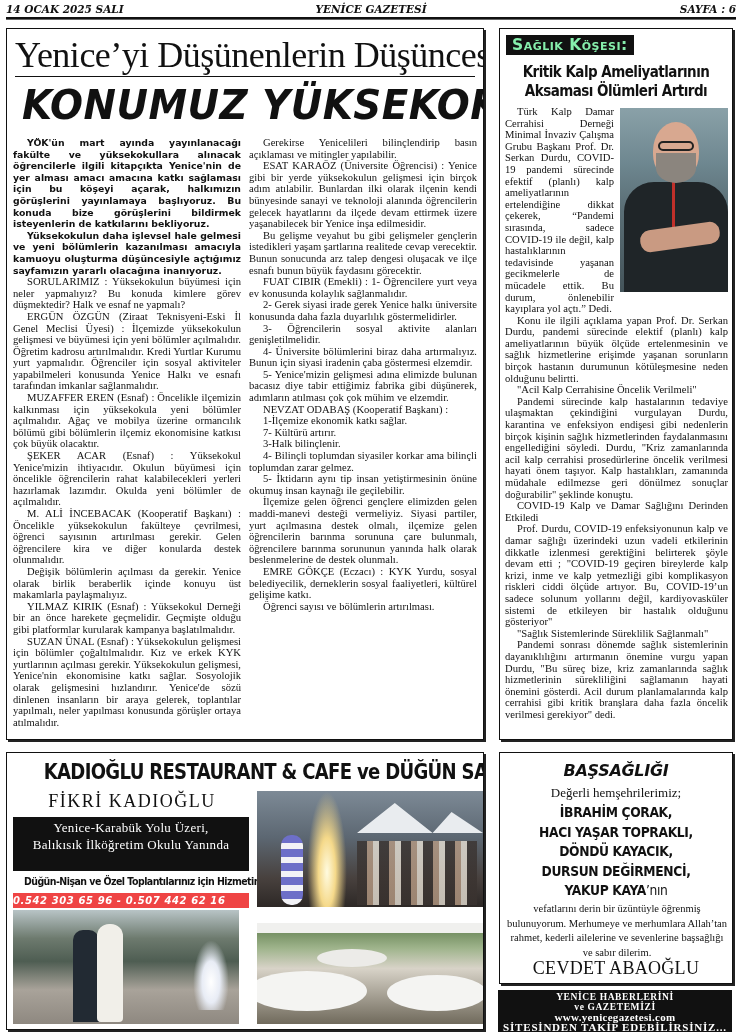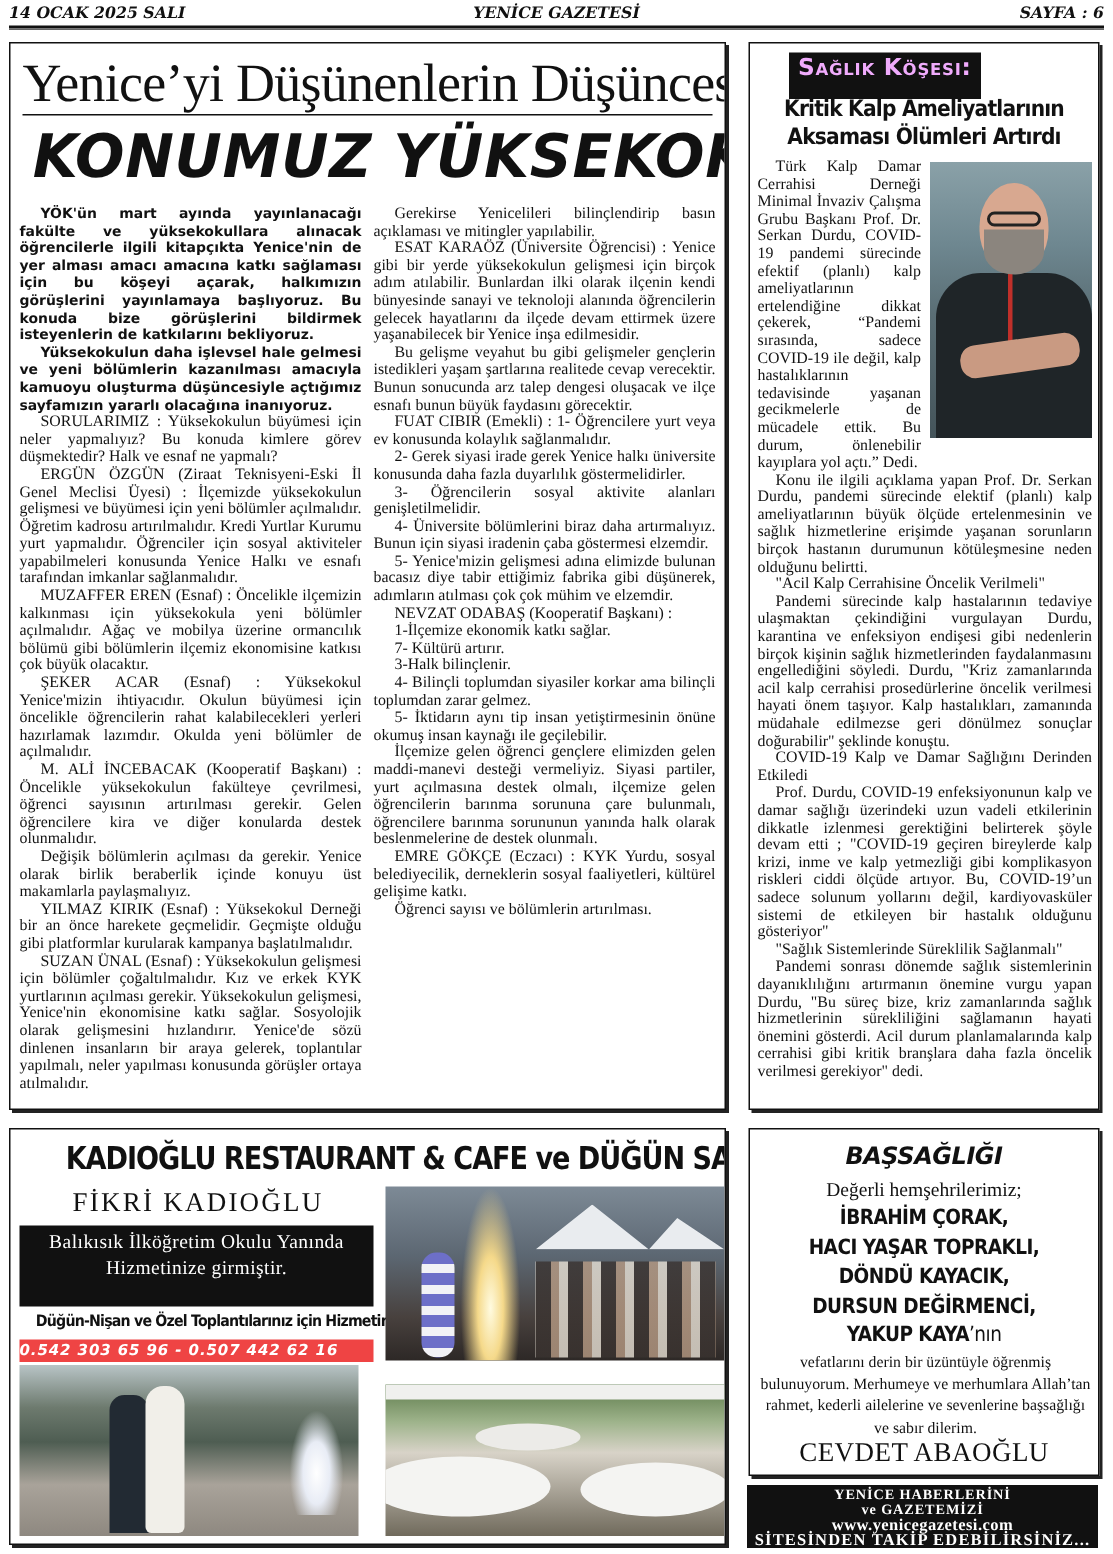--- a/index.html
+++ b/index.html
@@ -17,21 +17,21 @@
   
   #left-box { left: 6px; top: 28px; width: 478px; height: 712px; }
   .art-title { position: absolute; left: 8px; top: 6px; width: 460px; font-family: "Liberation Serif", serif; font-size: 36px; letter-spacing: -0.5px; line-height: 40px; white-space: nowrap; border-bottom: 1.5px solid #111; padding-bottom: 1px; text-align: center; }
   .art-headline { position: absolute; left: 8px; top: 54px; width: 460px; font-family: "DejaVu Sans", sans-serif; font-weight: bold; font-style: italic; font-size: 40px; line-height: 44px; letter-spacing: 0.5px; text-align: center; white-space: nowrap; transform: scaleX(0.97); }
   .cols { position: absolute; left: 6px; top: 108px; width: 464px; height: 600px; column-count: 2; column-gap: 8px; column-fill: auto; font-size: 10.6px; line-height: 11.6px; text-align: justify; hyphens: manual; }
   .cols p { text-indent: 14px; }
   .cols p.intro { font-family: "DejaVu Sans", sans-serif; font-weight: bold; font-size: 9.3px; line-height: 11.6px; }
 
   
   #health-box { left: 499px; top: 28px; width: 234px; height: 712px; }
-  .corner-tag { position: absolute; left: 6px; top: 6px; background: #111; color: #f0abfc; font-family: "DejaVu Sans", sans-serif; font-weight: bold; font-size: 15.5px; padding: 1px 6px 12px 6px; letter-spacing: 0.5px; font-variant: small-caps; margin-left: 20px; }
+  .corner-tag { position: absolute; left: 6px; top: 6px; background: #111; color: #86efac; font-family: "DejaVu Sans", sans-serif; font-weight: bold; font-size: 15.5px; padding: 1px 6px 1px 6px; letter-spacing: 0.5px; font-variant: small-caps; }
   .health-headline { position: absolute; left: 2px; top: 34px; width: 228px; text-align: center; font-family: "DejaVu Sans", sans-serif; font-weight: bold; font-size: 15px; line-height: 19px; letter-spacing: -0.6px; transform: scaleX(0.9); }
   .health-body { position: absolute; left: 5px; top: 77px; width: 223px; font-size: 10.6px; line-height: 11.6px; text-align: justify; }
   .health-body p { text-indent: 12px; }
   .doctor-photo { float: right; width: 108px; height: 184px; margin: 2px 0 2px 6px; background: linear-gradient(180deg,#8aa1a8 0%,#6e8790 30%,#5a6e75 55%,#44545a 100%); position: relative; overflow: hidden; }
   .doctor-photo .head { position: absolute; left: 33px; top: 14px; width: 46px; height: 58px; border-radius: 50% 50% 45% 45%; background: #d8a890; }
   .doctor-photo .beard { position: absolute; left: 36px; top: 45px; width: 40px; height: 30px; border-radius: 0 0 50% 50%; background: #8b857e; }
   .doctor-photo .glasses { position: absolute; left: 38px; top: 33px; width: 36px; height: 10px; border: 2px solid #222; border-radius: 6px; }
   .doctor-photo .body { position: absolute; left: 4px; top: 74px; width: 104px; height: 110px; border-radius: 30px 30px 0 0; background: #1f2528; }
   .doctor-photo .arm { position: absolute; left: 20px; top: 118px; width: 80px; height: 22px; border-radius: 10px; background: #c99a82; transform: rotate(-8deg); }
   .doctor-photo .lanyard { position: absolute; left: 52px; top: 74px; width: 3px; height: 50px; background: #c0302a; }
@@ -136,22 +136,22 @@
     <p>Prof. Durdu, COVID-19 enfeksiyonunun kalp ve damar sağlığı üzerindeki uzun vadeli etkilerinin dikkatle izlenmesi gerektiğini belirterek şöyle devam etti ; "COVID-19 geçiren bireylerde kalp krizi, inme ve kalp yetmezliği gibi komplikasyon riskleri ciddi ölçüde artıyor. Bu, COVID-19’un sadece solunum yollarını değil, kardiyovasküler sistemi de etkileyen bir hastalık olduğunu gösteriyor"</p>
     <p>"Sağlık Sistemlerinde Süreklilik Sağlanmalı"</p>
     <p>Pandemi sonrası dönemde sağlık sistemlerinin dayanıklılığını artırmanın önemine vurgu yapan Durdu, "Bu süreç bize, kriz zamanlarında sağlık hizmetlerinin sürekliliğini sağlamanın hayati önemini gösterdi. Acil durum planlamalarında kalp cerrahisi gibi kritik branşlara daha fazla öncelik verilmesi gerekiyor" dedi.</p>
   </div>
 </div>
 
 <div class="box" id="ad-box">
   <div class="ad-title">KADIOĞLU RESTAURANT &amp; CAFE ve DÜĞÜN SALONU</div>
   <div class="ad-owner">FİKRİ KADIOĞLU</div>
   <div class="ad-address">
+    <div>Yenice-Karabük Yolu Üzeri,</div>
     <div>Balıkısık İlköğretim Okulu Yanında</div>
-    <div>Hizmetinize girmiştir.</div>
   </div>
   <div class="ad-service">Düğün-Nişan ve Özel Toplantılarınız için Hizmetinizdeyiz.</div>
   <div class="ad-phone">0.542 303 65 96 - 0.507 442 62 16</div>
   <div class="photo photo-wedding">
     <div class="groom"></div>
     <div class="bride"></div>
     <div class="spark"></div>
   </div>
   <div class="photo photo-fireworks">
     <div class="tent"></div>

